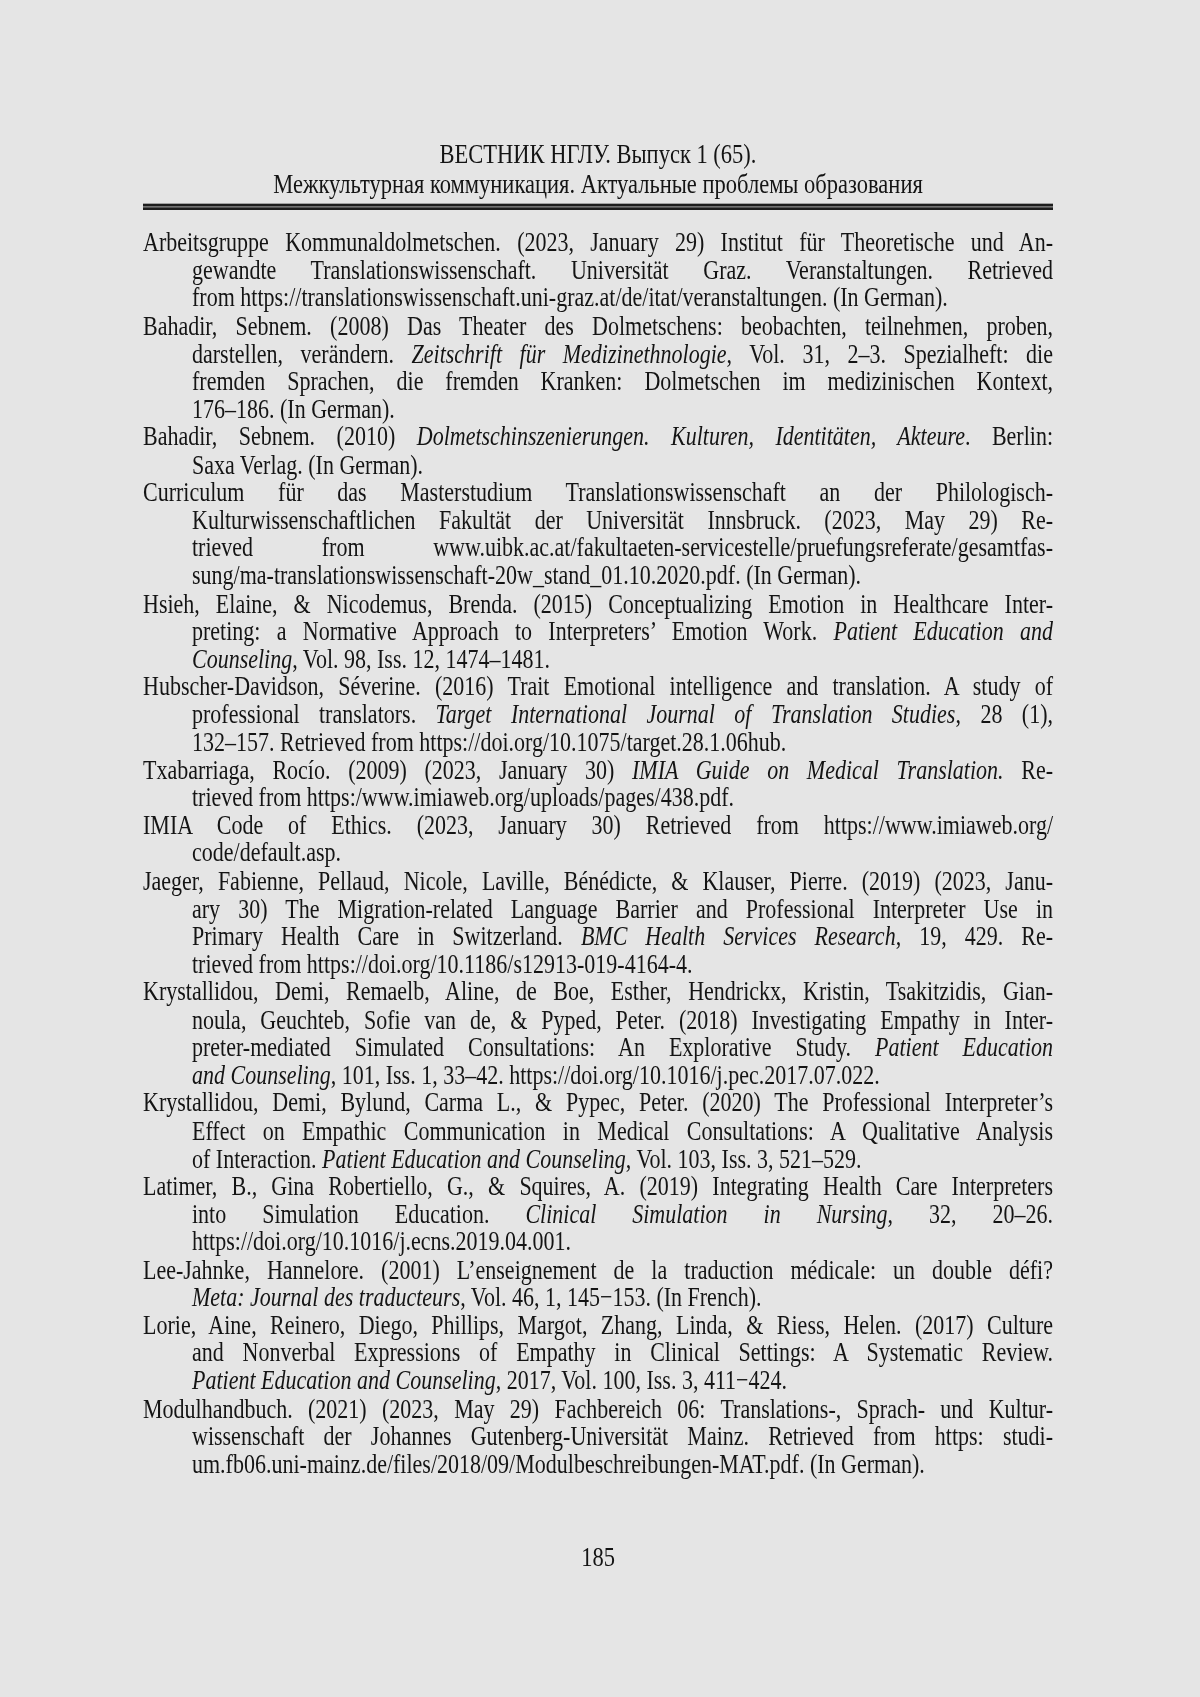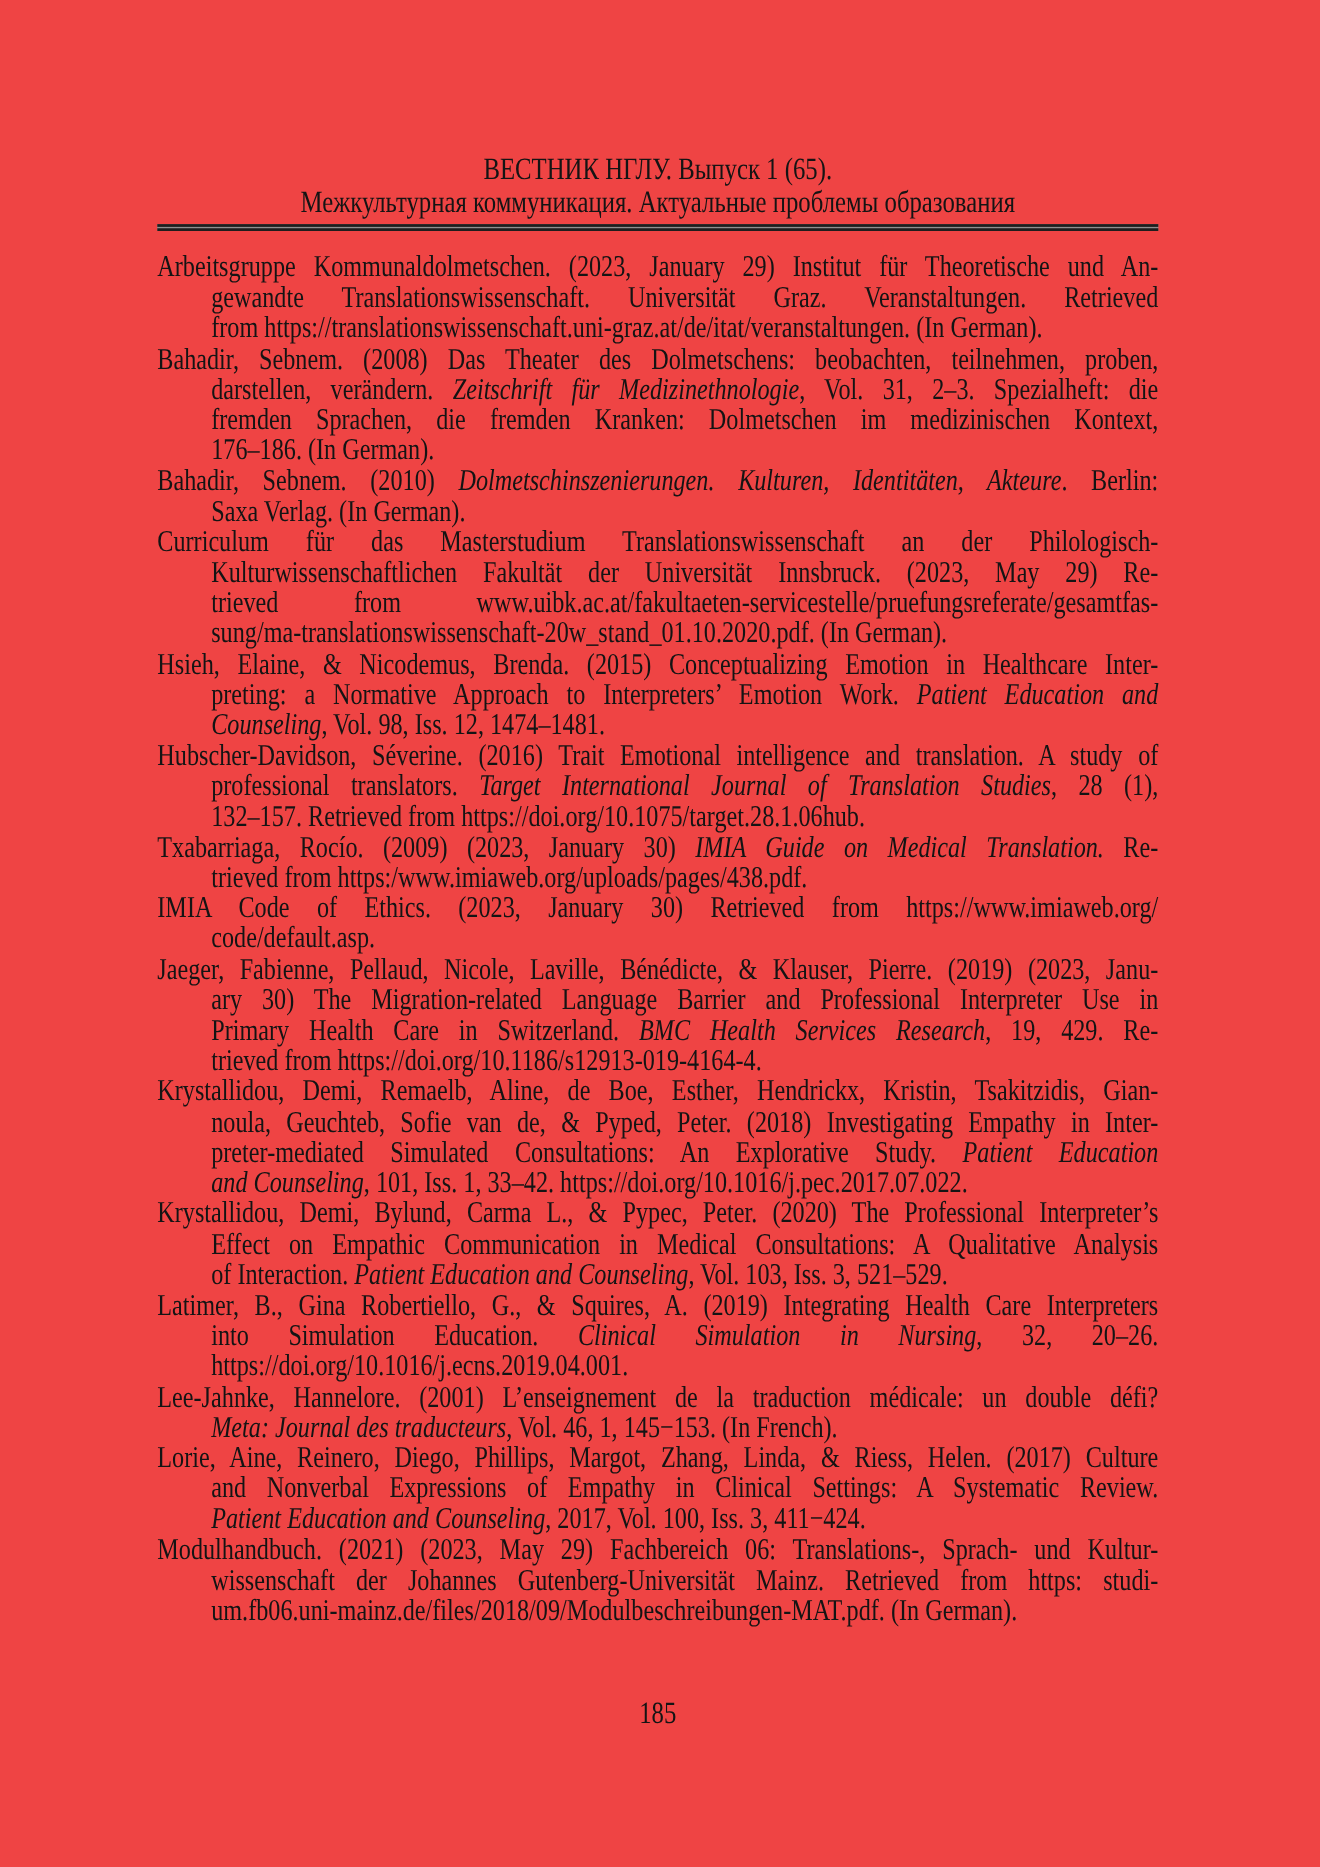--- a/index.html
+++ b/index.html
@@ -1,20 +1,20 @@
 <!DOCTYPE html>
 <html><head>
 <meta charset="utf-8">
 <style>
   html, body { margin: 0; padding: 0; background: #ffffff; }
   .page {
     position: relative;
     width: 1200px;
     height: 1697px;
-    background: #ef4444;
+    background: #e5e5e5;
     overflow: hidden;
     font-family: "Liberation Serif", "DejaVu Serif", serif;
     color: #141414;
   }
   
   .squeeze {
     width: 1200px;
     transform: scaleY(1.25);
     transform-origin: 0 0;
   }

